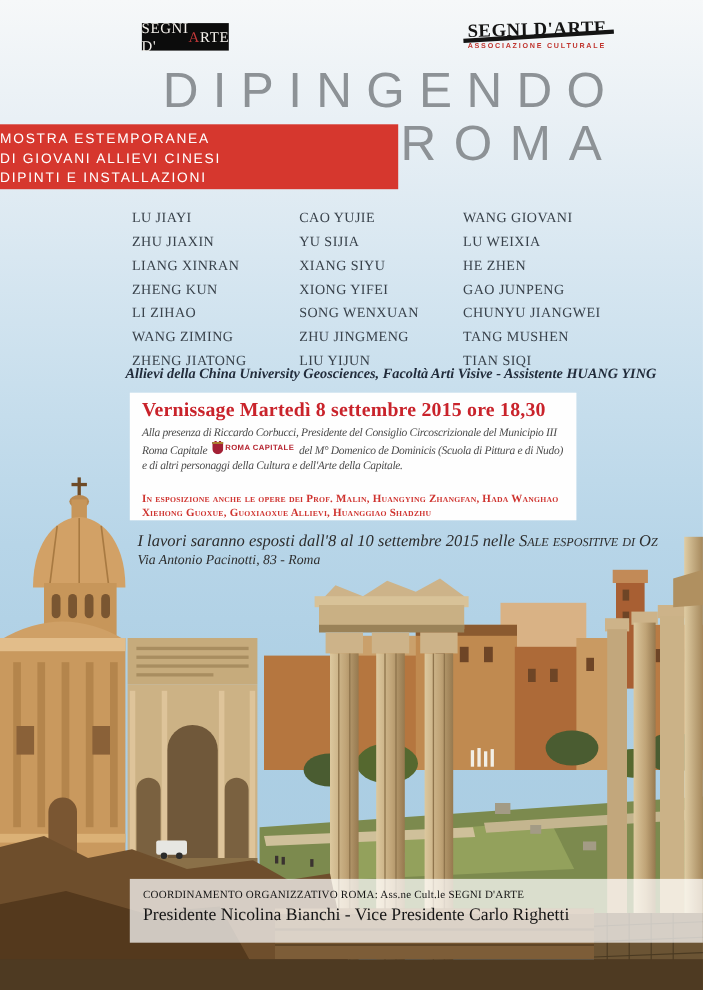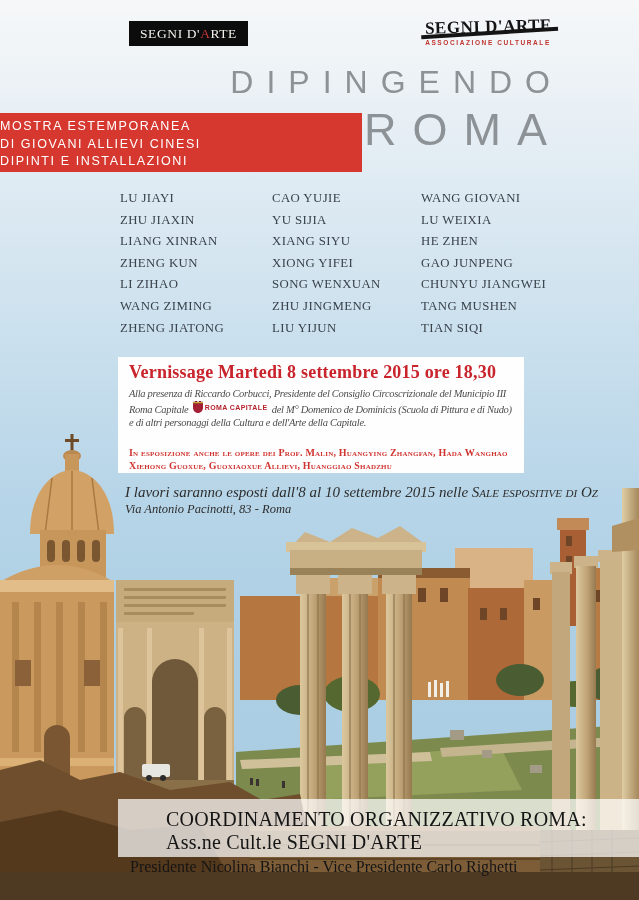--- a/index.html
+++ b/index.html
@@ -3,42 +3,42 @@
 <meta charset="utf-8">
 <style>
   html,body{margin:0;padding:0;background:#ffffff;}
   .poster{
     position:relative;width:639px;height:900px;overflow:hidden;
     font-family:"Liberation Serif",serif;
     background:linear-gradient(180deg,#f6f8f9 0%,#e9f0f5 12%,#d8e7f1 26%,#c5ddec 42%,#b7d5e8 55%,#adcfe4 70%,#a9cce2 100%);
   }
   
   .logo-left{
-    position:absolute;left:129px;top:21px;width:119px;height:25px;background:#0c0c0c;
+    position:absolute;left:129px;top:21px;width:79px;height:25px;background:#0c0c0c;
     color:#f4f1ec;display:flex;align-items:center;justify-content:center;
     font-size:13.5px;letter-spacing:.6px;
   }
   .logo-left .accent{color:#c5393a;}
   .logo-right{position:absolute;left:424px;top:17px;width:128px;text-align:center;}
   .logo-right .grunge{
     position:relative;font-weight:bold;font-size:17px;letter-spacing:.5px;color:#141414;
     transform:rotate(-1.5deg);display:inline-block;
   }
   .logo-right .grunge::after{
     content:"";position:absolute;left:-4px;right:-6px;bottom:2px;height:4px;
     background:#141414;transform:rotate(-2deg);
   }
   .logo-right .sub{
     margin-top:2px;font-family:"Liberation Sans",sans-serif;
     font-size:6.5px;letter-spacing:1.6px;color:#c0352f;font-weight:bold;
   }
   
   .title{position:absolute;left:0;top:58px;width:563px;text-align:right;
     font-family:"Liberation Sans",sans-serif;font-weight:200;color:#8d9296;line-height:48px;}
-  .title .l1{font-size:32px;letter-spacing:13px;}
+  .title .l1{font-size:45px;letter-spacing:13px;}
   .title .l2{font-size:45px;letter-spacing:16px;}
   
   .red-box{
     position:absolute;left:0;top:113px;width:362px;height:59px;background:#d6372e;
     color:#ffffff;font-family:"Liberation Sans",sans-serif;font-weight:300;
     font-size:12.5px;letter-spacing:1.6px;text-align:left;
     box-sizing:border-box;padding:5px 8px 0 0;line-height:17.5px;z-index:3;
   }
   
   .students{position:absolute;top:188px;left:0;width:639px;z-index:3;}
@@ -69,21 +69,21 @@
     font-style:italic;color:#2d2d2d;}
   .expo .e1{font-size:15px;line-height:18px;}
   .expo .e1 .caps{font-variant:small-caps;}
   .expo .e2{font-size:12.5px;line-height:16px;}
   
   .footer{
     position:absolute;left:118px;top:799px;width:521px;height:58px;
     background:rgba(255,255,255,.72);box-sizing:border-box;padding:9px 0 0 12px;
     color:#151515;z-index:4;
   }
-  .footer .f1{font-size:20px;letter-spacing:.2px;margin-left:36px;}
+  .footer .f1{font-size:10px;letter-spacing:.2px;}
   .footer .f2{font-size:16px;margin-top:4px;}
   
   .photo{position:absolute;left:0;top:430px;width:639px;height:470px;z-index:1;}
 </style>
 </head>
 <body>
 
 <div class="poster">
 
   <svg class="photo" viewBox="0 0 639 470" preserveAspectRatio="none" aria-hidden="true">
@@ -313,20 +313,21 @@
       <div class="name">WANG GIOVANI</div>
       <div class="name">LU WEIXIA</div>
       <div class="name">HE ZHEN</div>
       <div class="name">GAO JUNPENG</div>
       <div class="name">CHUNYU JIANGWEI</div>
       <div class="name">TANG MUSHEN</div>
       <div class="name">TIAN SIQI</div>
     </div>
   </div>
 
+  <div class="credit">Allievi della China University Geosciences, Facoltà Arti Visive - Assistente HUANG YING</div>
 
   <div class="panel">
     <div class="headline">Vernissage Martedì 8 settembre 2015 ore 18,30</div>
     <div class="v-line v-first">Alla presenza di Riccardo Corbucci, Presidente del Consiglio Circoscrizionale del Municipio III</div>
     <div class="v-line">
       <span>Roma Capitale</span>
       <span class="rc-logo">
         <svg width="10" height="12" viewBox="0 0 10 12" aria-hidden="true">
           <path d="M0,1 L2,1 L2,0 L4,0 L4,1 L6,1 L6,0 L8,0 L8,1 L10,1 L10,7 C10,10 7,12 5,12 C3,12 0,10 0,7 Z" fill="#a32035"></path>
           <rect x="0" y="0.8" width="10" height="1.6" fill="#d9a row"></rect>

